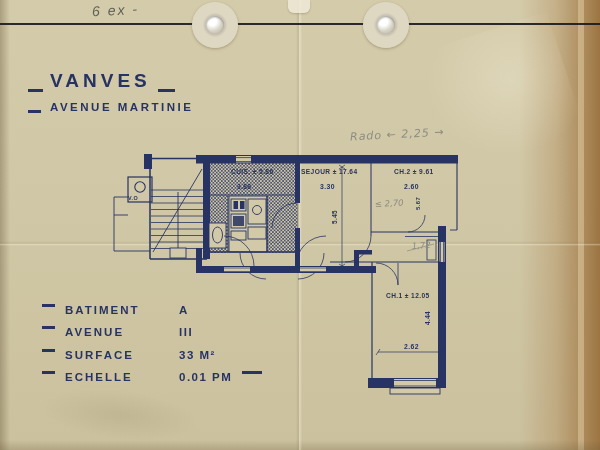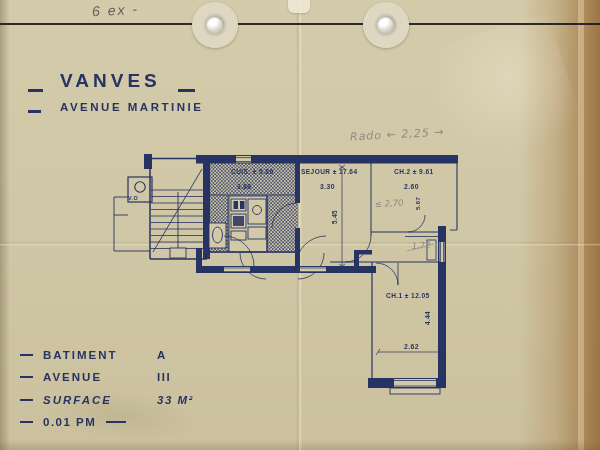--- a/index.html
+++ b/index.html
@@ -34,26 +34,26 @@
   .hole-inner{position:absolute;left:14px;top:14px;width:18px;height:18px;border-radius:50%;
     background:radial-gradient(circle at 35% 30%,#ffffff 0 25%,#d8d4c6 55%,#b4af9e 100%);
     box-shadow:inset 0 1px 2px rgba(0,0,0,.35);}
   
   .pencil{color:#8d8c82;font-style:italic;font-family:"DejaVu Sans",sans-serif;}
   #copies-note{left:92px;top:2px;font-size:14px;color:#5f6159;font-style:italic;transform:rotate(-3deg);letter-spacing:2px;}
   #pencil-top{left:350px;top:128px;font-size:11px;transform:rotate(-3deg);letter-spacing:1px;}
   
   .ink{color:#273362;}
   .dash{display:inline-block;background:#273362;height:2.6px;vertical-align:baseline;}
-  #title-row{left:28px;top:70px;display:flex;align-items:flex-end;gap:17px;}
+  #title-row{left:28px;top:70px;display:flex;align-items:flex-end;gap:7px;}
   #title-city{font-size:19px;font-weight:bold;letter-spacing:4px;}
-  #subtitle-row{left:28px;top:101px;display:flex;align-items:flex-end;gap:19px;}
+  #subtitle-row{left:28px;top:101px;display:flex;align-items:flex-end;gap:9px;}
   #subtitle-street{font-size:11.5px;font-weight:bold;letter-spacing:2.5px;}
   
-  .spec-row{left:20px;display:flex;align-items:center;gap:10px;margin-top:45px;}
+  .spec-row{left:42px;display:flex;align-items:flex-start;gap:10px;}
   .spec-label{font-size:11.5px;font-weight:bold;letter-spacing:2px;width:104px;}
   .spec-value{font-size:11.5px;font-weight:bold;letter-spacing:1.5px;}
 </style>
 </head>
 <body>
 
 <div id="page">
 
   <div class="abs" id="right-edge"></div>
   <div class="abs" id="right-streak"></div>
@@ -89,27 +89,28 @@
   <div class="abs spec-row" style="top:304px;">
     <span class="dash" style="width:13px;"></span>
     <span class="ink spec-label">BATIMENT</span>
     <span class="ink spec-value">A</span>
   </div>
   <div class="abs spec-row" style="top:326px;">
     <span class="dash" style="width:13px;"></span>
     <span class="ink spec-label">AVENUE</span>
     <span class="ink spec-value">III</span>
   </div>
-  <div class="abs spec-row" style="top:349px;font-style:italic;">
+  <div class="abs spec-row" style="top:349px;">
     <span class="dash" style="width:13px;"></span>
     <span class="ink spec-label">SURFACE</span>
     <span class="ink spec-value">33 M²</span>
   </div>
   <div class="abs spec-row" style="top:371px;">
     <span class="dash" style="width:13px;"></span>
+    <span class="ink spec-label">ECHELLE</span>
     <span class="ink spec-value">0.01 PM</span>
     <span class="dash" style="width:20px;"></span>
   </div>
 
   <svg class="abs" style="left:0;top:0;" width="600" height="450" viewBox="0 0 600 450">
     <defs>
       <pattern id="chk" width="3.4" height="3.4" patternUnits="userSpaceOnUse">
         <rect width="1.7" height="1.7" fill="#2c3866" opacity="0.8"></rect>
         <rect x="1.7" y="1.7" width="1.7" height="1.7" fill="#2c3866" opacity="0.8"></rect>
       </pattern>

